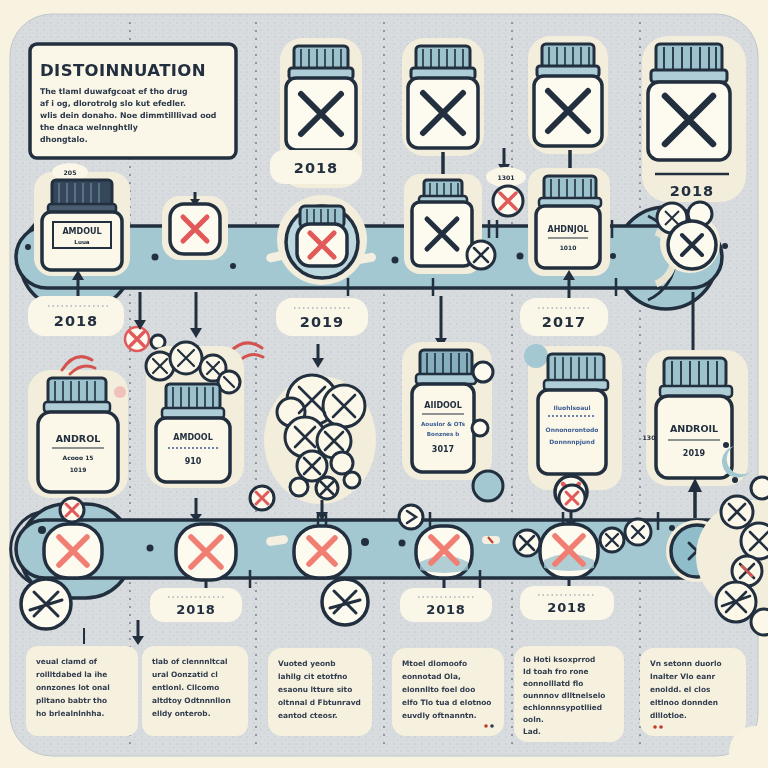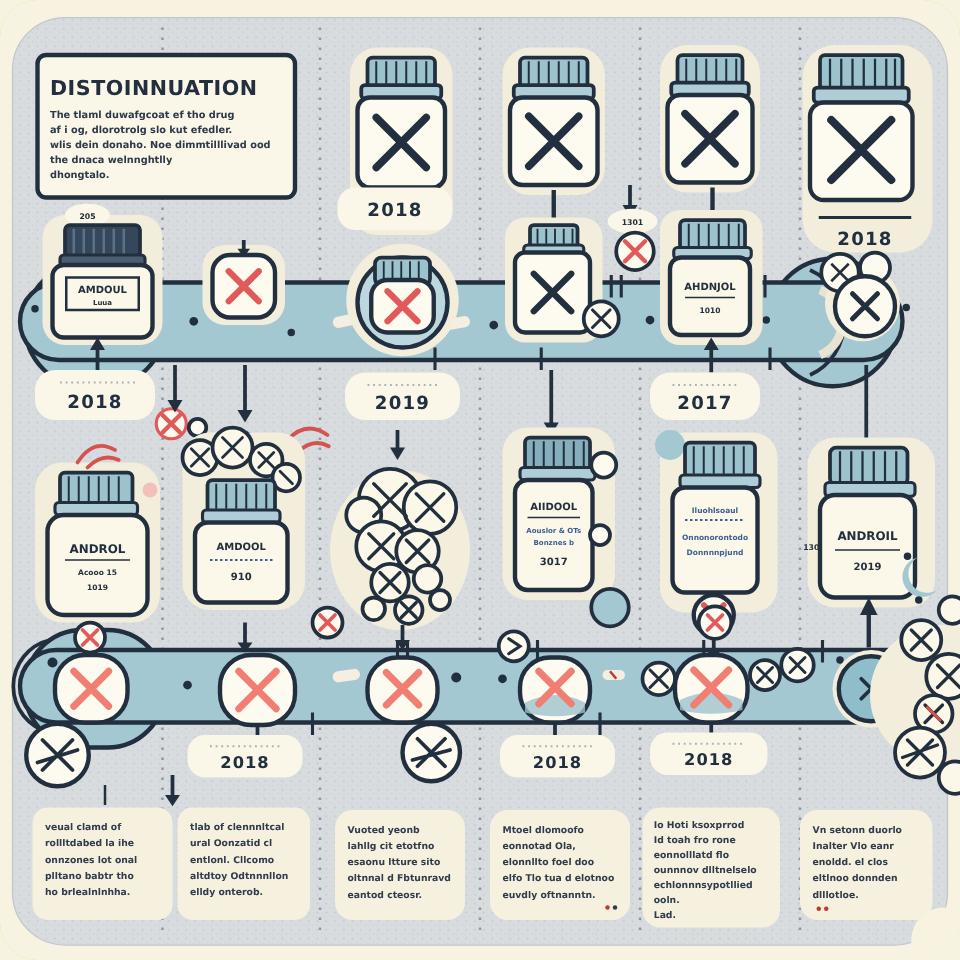--- a/index.html
+++ b/index.html
@@ -1,16 +1,16 @@
 <!DOCTYPE html>
 <html><head>
 <meta charset="utf-8">
 <style>
   html,body{margin:0;padding:0;background:#f8f3e1;}
-  .stage{position:relative;width:768px;height:768px;overflow:hidden;background:#bef264;border-radius:30px;}
+  .stage{position:relative;width:768px;height:768px;overflow:hidden;background:#bef264;}
   svg{display:block;}
   text{font-family:"DejaVu Sans",sans-serif;fill:#222f3e;}
   .ttl{font-size:16.5px;font-weight:bold;letter-spacing:.4px;}
   .body8{font-size:7.8px;font-weight:bold;fill:#2c394a;}
   .yr{font-size:14.5px;font-weight:bold;text-anchor:middle;letter-spacing:1px;}
   .yrs{font-size:13px;font-weight:bold;text-anchor:middle;letter-spacing:.8px;}
   .lbl8{font-size:8px;font-weight:bold;text-anchor:middle;}
   .lbl9{font-size:9.5px;font-weight:bold;text-anchor:middle;}
   .lbl6{font-size:6px;font-weight:bold;text-anchor:middle;}
   .lbl55{font-size:5.6px;font-weight:bold;text-anchor:middle;}

